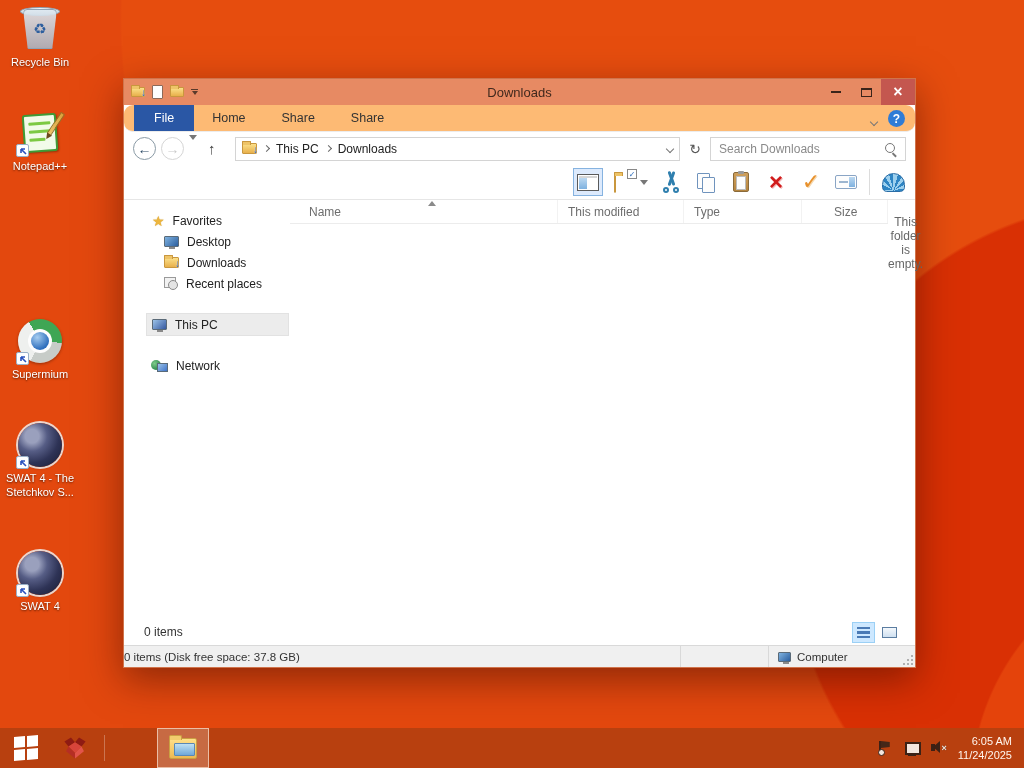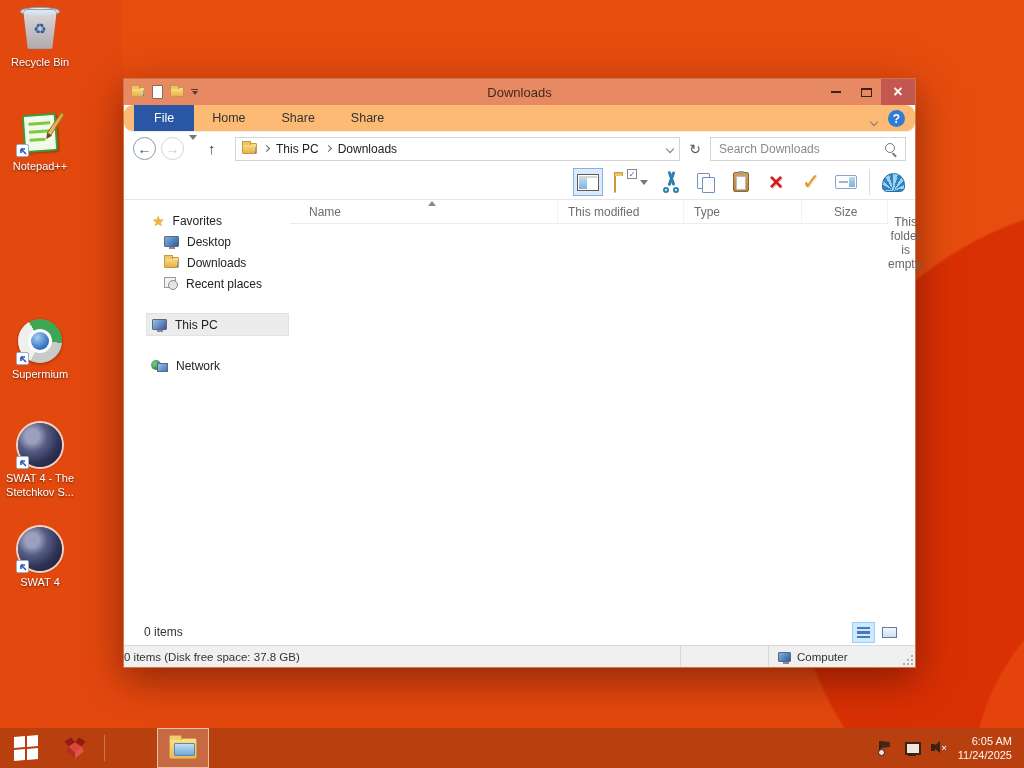--- a/index.html
+++ b/index.html
@@ -293,21 +293,21 @@
       <div class="swat-circle"></div>
       <span class="sc-arrow">
         <svg width="10" height="10" viewBox="0 0 10 10">
             <path d="M8 8 L3 3 M3 3 h4 M3 3 v4" stroke="#2a52be" stroke-width="1.6" fill="none"></path>
           </svg>
       </span>
     </div>
     <div class="dicon-label">SWAT 4 - The Stetchkov S...</div>
   </div>
 
-  <div class="dicon" style="top:526px;">
+  <div class="dicon" style="top:550px;">
     <div class="dicon-img">
       <div class="swat-circle"></div>
       <span class="sc-arrow">
         <svg width="10" height="10" viewBox="0 0 10 10">
             <path d="M8 8 L3 3 M3 3 h4 M3 3 v4" stroke="#2a52be" stroke-width="1.6" fill="none"></path>
           </svg>
       </span>
     </div>
     <div class="dicon-label">SWAT 4</div>
   </div>

